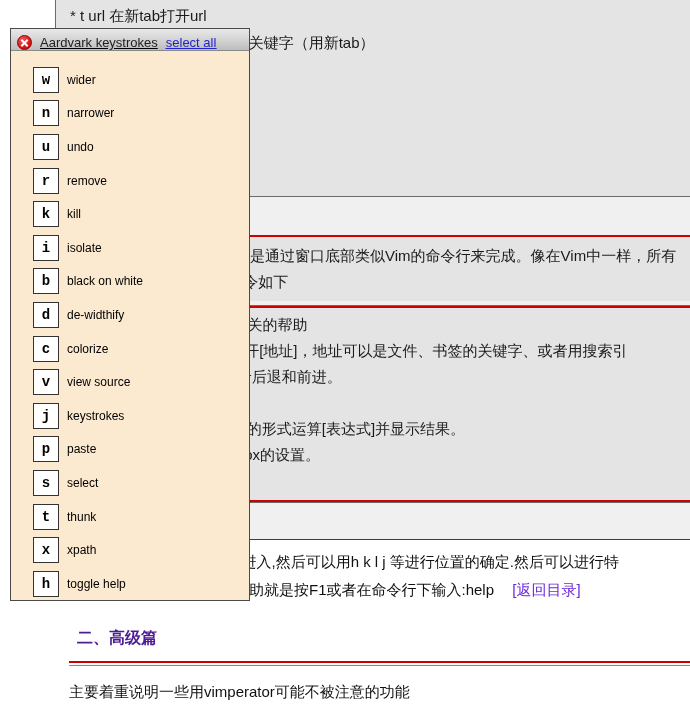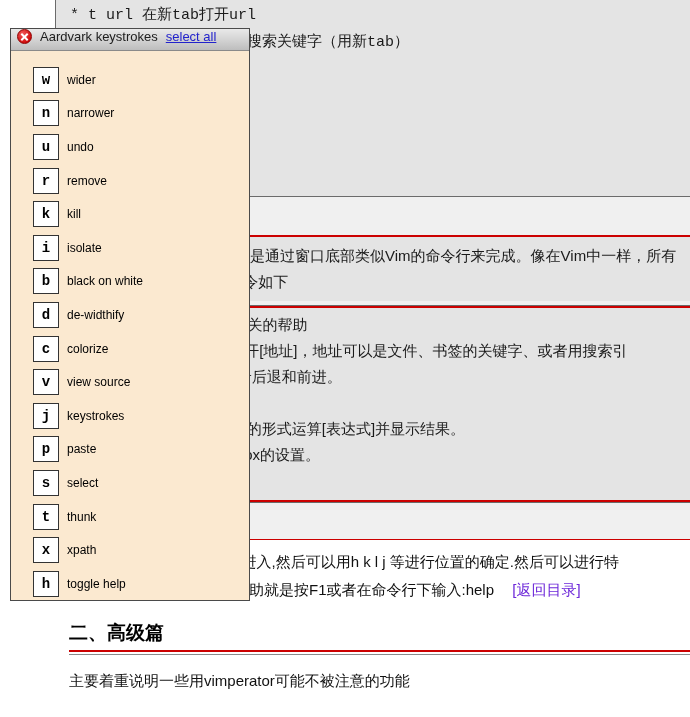--- a/index.html
+++ b/index.html
@@ -40,21 +40,21 @@
   }
 
   .block.gray  { background: #e4e4e4; }
   .block.light { background: #f0f0f0; }
 
   .rule-dark { border-bottom: 1px solid #6b6b6b; }
   .rule-red  { border-bottom: 2px solid #cc0000; }
   .rule-red-thin { border-bottom: 1px solid #cc0000; }
 
   .code-line {
-    font-family: Liberation Mono, monospace;
+    font-family: Liberation Sans, sans-serif;
     font-size: 15px;
     line-height: 27px;
     white-space: nowrap;
     color: #1a1a1a;
   }
 
   .para {
     font-size: 15px;
     line-height: 26px;
     white-space: nowrap;
@@ -68,25 +68,25 @@
     color: #111;
     padding-left: 14px;
   }
 
   .link-blue {
     color: #6d28d9;
     text-decoration: none;
   }
 
   h2.section {
-    font-size: 19px;
+    font-size: 16px;
     font-weight: bold;
-    margin: 0;
+    margin: 8px;
     padding: 0 0 4px 14px;
-    color: #000000;
+    color: #4c1d95;
   }
 
   .hr-double {
     margin-left: 14px;
     border-top: 2px solid #cc0000;
     border-bottom: 1px solid #8a8a8a;
     height: 2px;
     box-sizing: content-box;
   }
 
@@ -103,24 +103,25 @@
     box-shadow: 0 0 0 0 rgba(0,0,0,0);
     z-index: 50;
     overflow: hidden;
   }
 
   #aardvark-titlebar {
     height: 22px;
     background: linear-gradient(to bottom, #e9e9e9 0%, #d4d4d4 50%, #bdbdbd 100%);
     border-bottom: 1px solid #8a8a8a;
     display: flex;
-    align-items: flex-start;
+    align-items: flex-end;
     padding: 0 6px;
     box-sizing: border-box;
     font-size: 13px;
+    text-decoration: underline;
   }
 
   .close-icon {
     width: 15px;
     height: 15px;
     border-radius: 50%;
     background: radial-gradient(circle at 35% 30%, #f05a5a 0%, #d20f0f 70%, #a80000 100%);
     border: 1px solid #8e0000;
     box-sizing: border-box;
     position: relative;

